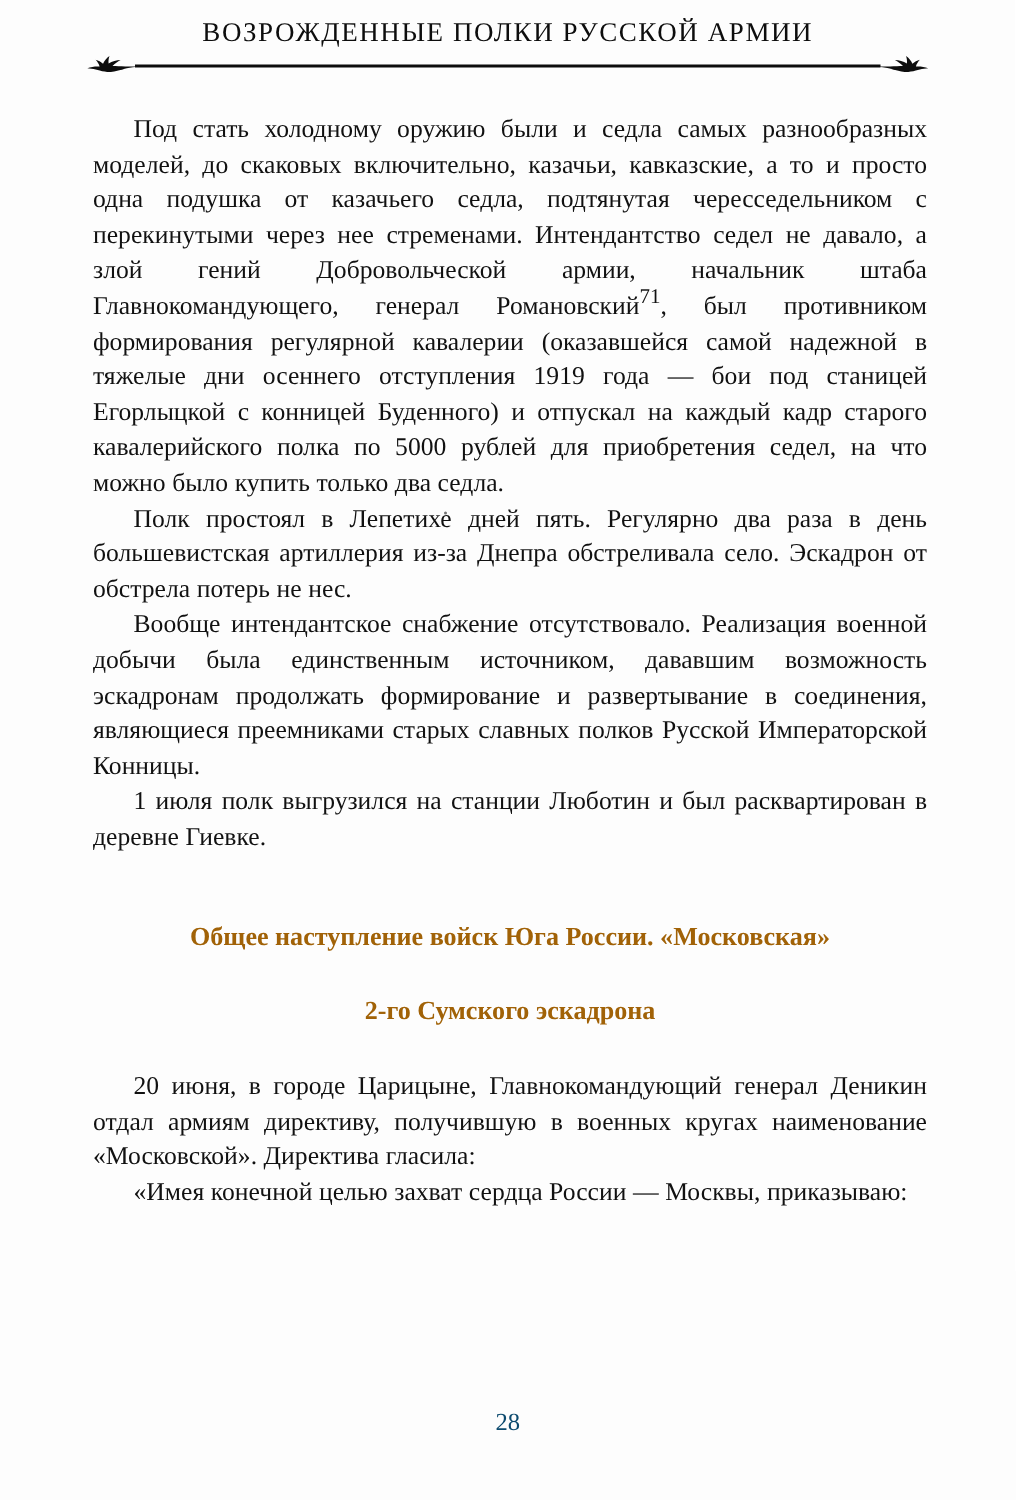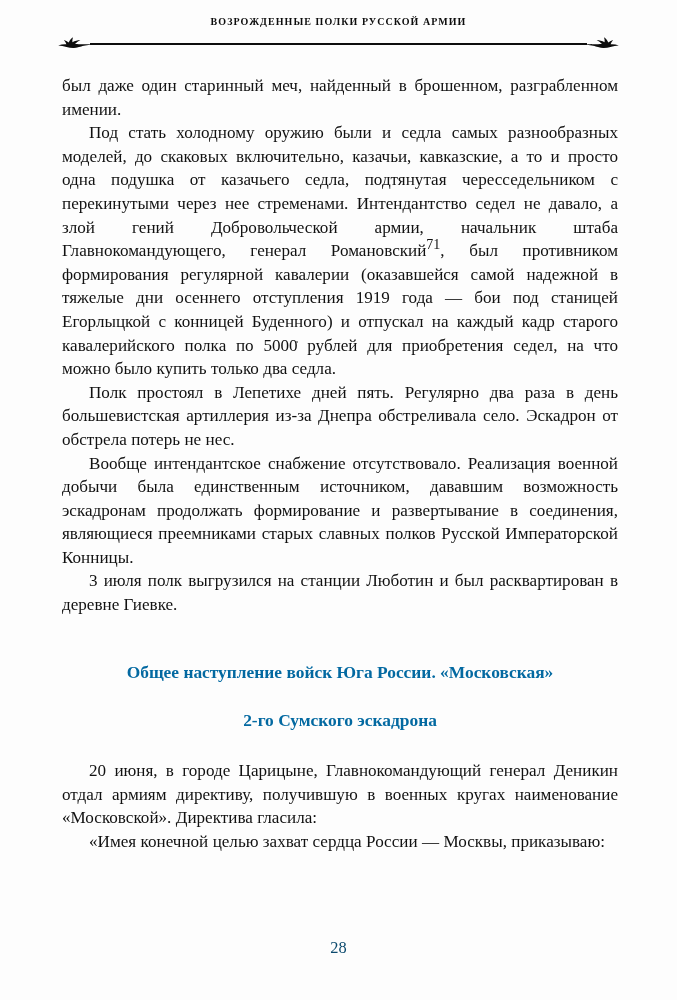--- a/index.html
+++ b/index.html
@@ -22,22 +22,22 @@
   
   .running-head {
     position: absolute;
     left: 56px;
     top: 12px;
     width: 565px;
     height: 46px;
   }
   .running-head-title {
     text-align: center;
-    font-size: 10px;
-    font-weight: 700;
+    font-size: 18px;
+    font-weight: 400;
     letter-spacing: 1.05px;
     font-variant: small-caps;
     text-transform: uppercase;
     color: #0d0d0d;
     line-height: 19px;
     white-space: nowrap;
   }
   .rule-row {
     position: relative;
     margin-top: 5px;
@@ -85,21 +85,21 @@
     line-height: 0;
   }
   
   .section-heading {
     margin: 0;
     padding: 43px 14px 0 14px;
     font-size: 17.4px;
     line-height: 24.2px;
     font-weight: 700;
     text-align: center;
-    color: #0369a1;
+    color: #a16207;
   }
   .heading-gap-after { height: 27px; }
 
   
   .folio {
     position: absolute;
     left: 0;
     right: 0;
     top: 938px;
     text-align: center;
@@ -139,31 +139,30 @@
             <path d="M39 9.4 C30 9.4 24 9.2 19 9.0 C20.6 7.4 22.4 6.0 24.4 5.0 C21.6 5.1 18.8 5.9 16.4 7.3 C16.2 5.6 16.4 3.9 17.0 2.3 C15.1 3.6 13.6 5.4 12.7 7.5 C11.3 6.3 9.6 5.4 7.8 4.9 C9.0 6.2 9.9 7.7 10.4 9.3 C7.6 9.1 4.8 9.5 2.2 10.5 C5.0 10.7 7.8 11.2 10.5 12.0 C12.9 12.7 15.4 13.1 17.9 13.0 C20.9 12.9 23.5 11.7 26.3 11.0 C30.4 10.0 34.7 9.6 39 9.4 Z" fill="#0d0d0d"></path>
             <path d="M18.5 9.6 C21.5 10.5 24.6 10.9 27.8 10.8 C24.8 11.6 21.7 11.9 18.6 11.6 Z" fill="#0d0d0d"></path>
           </g>
         </svg>
       </span>
     </div>
   </div>
 
   <div class="body-text">
 
-    <p class="para no-indent">был даже один старинный меч, найденный в брошенном, разграбленном имении.</p>
 
     <p class="para"><span>Под стать холодному оружию были и седла самых разнообразных моделей, до скаковых включительно, казачьи, кавказские, а то и просто одна подушка от казачьего седла, подтянутая чересседельником с перекинутыми через нее стременами. Интендантство седел не давало, а злой гений Добровольческой армии, начальник штаба Главнокомандующего, генерал Романовский</span><sup>71</sup><span>, был противником формирования регулярной кавалерии (оказавшейся самой надежной в тяжелые дни осеннего отступления 1919 года — бои под станицей Егорлыцкой с конницей Буденного) и отпускал на каждый кадр старого кавалерийского полка по 5000 рублей для приобретения седел, на что можно было купить только два седла.</span></p>
 
     <p class="para">Полк простоял в Лепетихе дней пять. Регулярно два раза в день большевистская артиллерия из-за Днепра обстреливала село. Эскадрон от обстрела потерь не нес.</p>
 
     <p class="para">Вообще интендантское снабжение отсутствовало. Реализация военной добычи была единственным источником, дававшим возможность эскадронам продолжать формирование и развертывание в соединения, являющиеся преемниками старых славных полков Русской Императорской Конницы.</p>
 
 
 
-    <p class="para">3 июля полк выгрузился на станции Люботин и был расквартирован в деревне Гиевке.</p>
+    <p class="para">1 июля полк выгрузился на станции Люботин и был расквартирован в деревне Гиевке.</p>
 
     <h2 class="section-heading">
       <span>Общее наступление войск Юга России. «Московская»</span><br>
       <br>
       <span>2-го Сумского эскадрона</span>
     </h2>
     <div class="heading-gap-after"></div>
 
 
     <p class="para">20 июня, в городе Царицыне, Главнокомандующий генерал Деникин отдал армиям директиву, получившую в военных кругах наименование «Московской». Директива гласила:</p>

